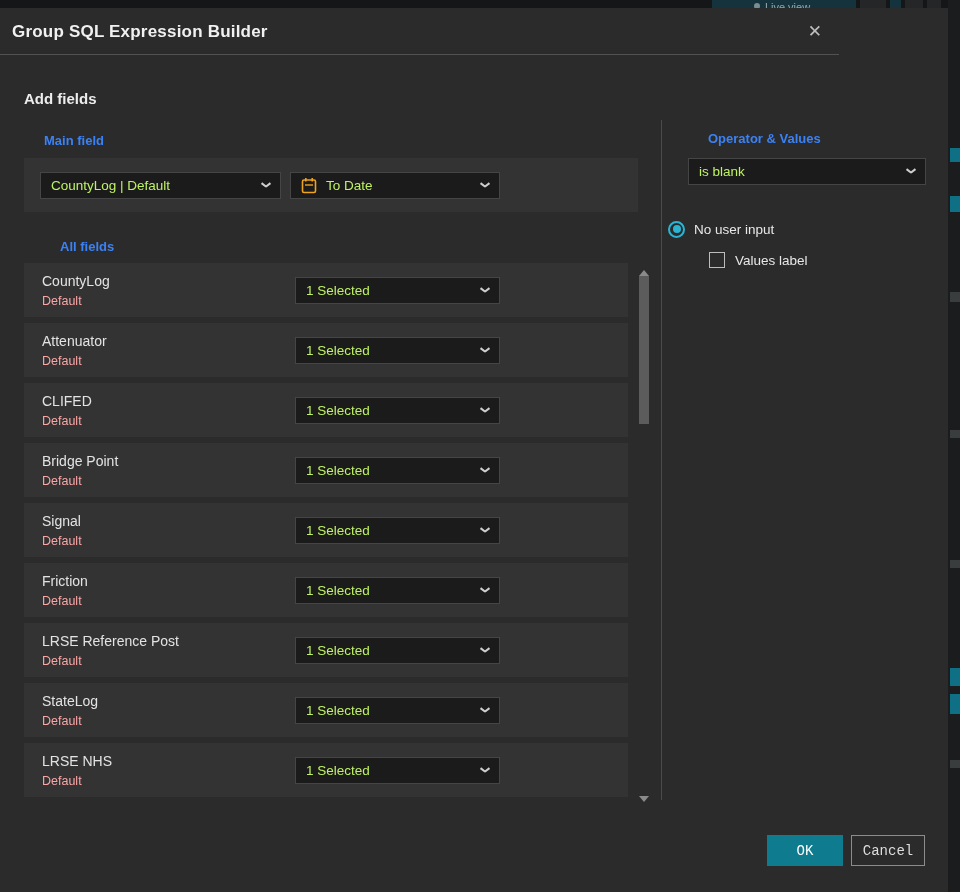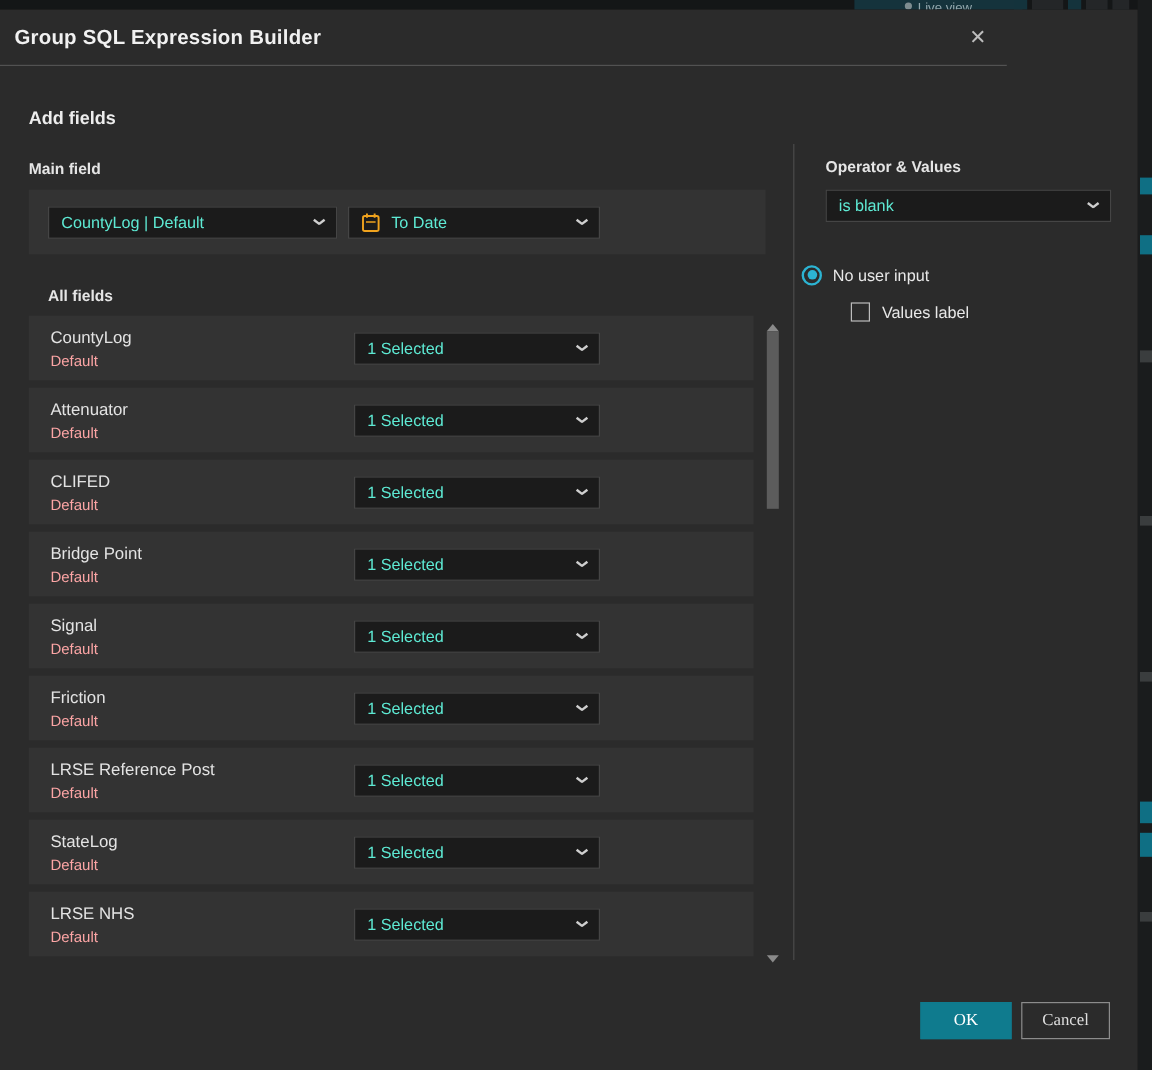--- a/index.html
+++ b/index.html
@@ -47,34 +47,34 @@
   .close-x {
     position:absolute; right:13px; top:0; height:47px; line-height:47px;
     font-size:17px; color:#bdbdbd; cursor:pointer; padding:0 4px;
   }
 
   .h-add-fields {
     position:absolute; left:24px; top:82px;
     font-size:15px; font-weight:700; color:#ededed;
   }
   .sec-label {
-    position:absolute; font-size:13px; font-weight:700; color:#e5e5e5;
+    position:absolute; font-size:13px; font-weight:700; color:#3b82f6;margin-left:20px;
   }
   .lbl-main  { left:24px; top:125px; }
   .lbl-all   { left:40px; top:231px; }
   .lbl-op    { left:688px; top:123px; }
 
   .main-box {
     position:absolute; left:24px; top:150px; width:614px; height:54px;
     background:#333333;
   }
 
   .select {
     position:absolute; height:27px; background:#1b1b1b;
-    border:1px solid #454545; color:#5eead4; font-size:13.5px;
+    border:1px solid #454545; color:#bef264; font-size:13.5px;
     display:flex; align-items:center; padding:0 10px; cursor:pointer;
   }
   .select .sel-text { flex:1 1 auto; white-space:nowrap; overflow:hidden; }
   .chev { flex:0 0 auto; margin-left:8px; position:relative; width:9px; height:9px; }
   .chev::before, .chev::after {
     content:""; position:absolute; top:3px; width:6px; height:1.6px;
     background:#cfcfcf;
   }
   .chev::before { left:0;  transform:rotate(38deg); }
   .chev::after  { left:3.8px; transform:rotate(-38deg); }
@@ -115,21 +115,21 @@
   .radio-label { margin-left:9px; font-size:13.5px; color:#e8e8e8; }
 
   .check-row { position:absolute; left:709px; top:243px; height:18px; display:flex; align-items:center; cursor:pointer; }
   .checkbox { width:16px; height:16px; border:1.5px solid #bcbcbc; background:transparent; }
   .check-label { margin-left:10px; font-size:13.5px; color:#e8e8e8; }
 
   
   .btn {
     position:absolute; top:827px; height:31px; font-size:14px;
     display:flex; align-items:center; justify-content:center; cursor:pointer;
-    font-family:Liberation Serif, serif;
+    font-family:Liberation Mono, monospace;
   }
   .btn-ok { left:767px; width:76px; background:#0f7b8e; color:#ffffff; border:1px solid #0f7b8e; }
   .btn-cancel { left:851px; width:74px; background:transparent; color:#dedede; border:1px solid #8c8c8c; }
 </style>
 </head>
 <body>
 
 <div class="screen">
 
   <div class="backdrop-top">

